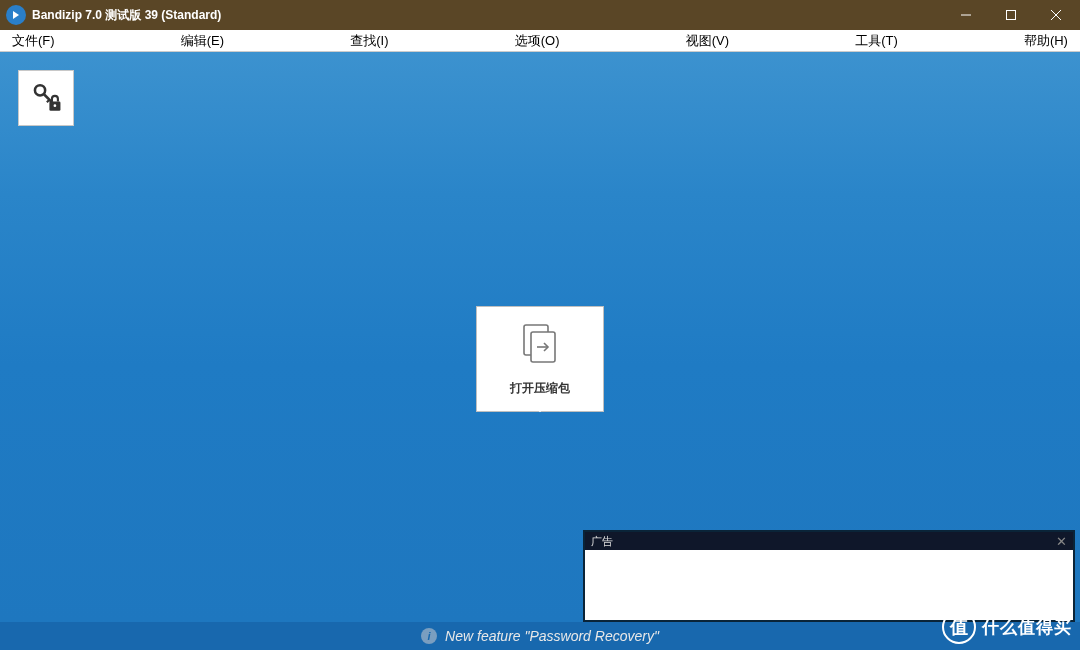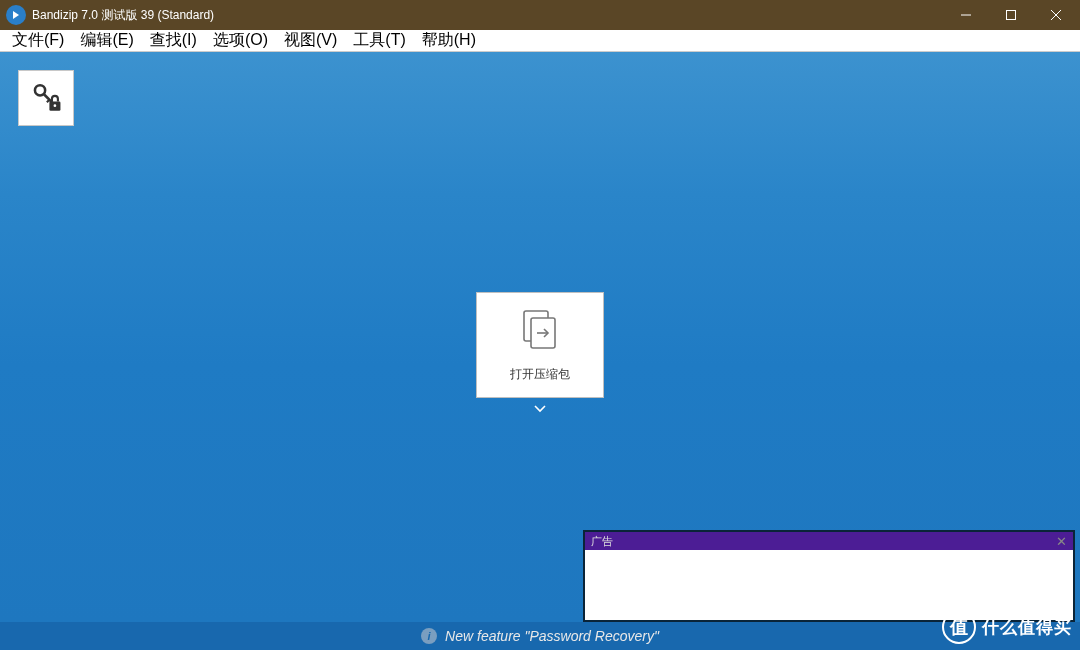--- a/index.html
+++ b/index.html
@@ -15,37 +15,38 @@
       font-size: 12px;
     }
     .titlebar-icon {
       width: 20px; height: 20px;
       background: #2a7fc9;
       border-radius: 50%;
       display: flex; align-items: center; justify-content: center;
       margin: 0 6px 0 4px;
     }
     .titlebar-icon svg { width: 12px; height: 12px; }
-    .titlebar-title { flex: 1; }
+    .titlebar-title { flex: 1; font-weight: bold; }
     .win-controls { display: flex; }
     .win-btn {
       width: 45px; height: 30px;
       display: flex; align-items: center; justify-content: center;
       color: #fff; cursor: pointer;
     }
     .win-btn svg { width: 10px; height: 10px; }
     
     .menubar {
       height: 22px;
       background: #fff;
       border-bottom: 1px solid #ccc;
       display: flex;
       align-items: center;
-      font-size: 16px;
+      font-size: 13px;
       padding: 0 4px;
+      justify-content: space-between;
     }
     .menu-item { padding: 2px 8px; cursor: pointer; }
     
     .main {
       height: 570px;
       background: linear-gradient(180deg, #3c92cf 0%, #2a85c9 25%, #1f7bc4 55%, #1e77bf 100%);
       position: relative;
     }
     
     .toolbar-btn {
@@ -54,24 +55,25 @@
       width: 56px; height: 56px;
       background: #fff;
       border: 1px solid #c8c8c8;
       display: flex; align-items: center; justify-content: center;
       cursor: pointer;
     }
     .toolbar-btn svg { width: 34px; height: 34px; }
     
     .center-cards {
       position: absolute;
-      top: 240px; left: 50%;
+      top: 254px; left: 50%;
       transform: translateX(-50%);
       display: flex;
       gap: 8px;
+      font-weight: bold;
     }
     .card {
       width: 128px; height: 106px;
       background: #fff;
       border: 1px solid #bfbfbf;
       display: flex; flex-direction: column;
       align-items: center; justify-content: center;
       gap: 14px;
       cursor: pointer;
     }
@@ -88,21 +90,21 @@
     
     .ad-panel {
       position: absolute;
       bottom: 0; right: 5px;
       width: 492px; height: 92px;
       background: #fff;
       border: 2px solid #0a2438;
     }
     .ad-header {
       height: 18px;
-      background: #4c1d95;
+      background: #0f172a;
       color: #ddd;
       font-size: 11px;
       padding: 0 6px;
       display: flex; align-items: center;
       justify-content: space-between;
       text-align: center;
     }
     .ad-close { color: #888; cursor: pointer; font-size: 13px; line-height: 1; }
     
     .statusbar {

